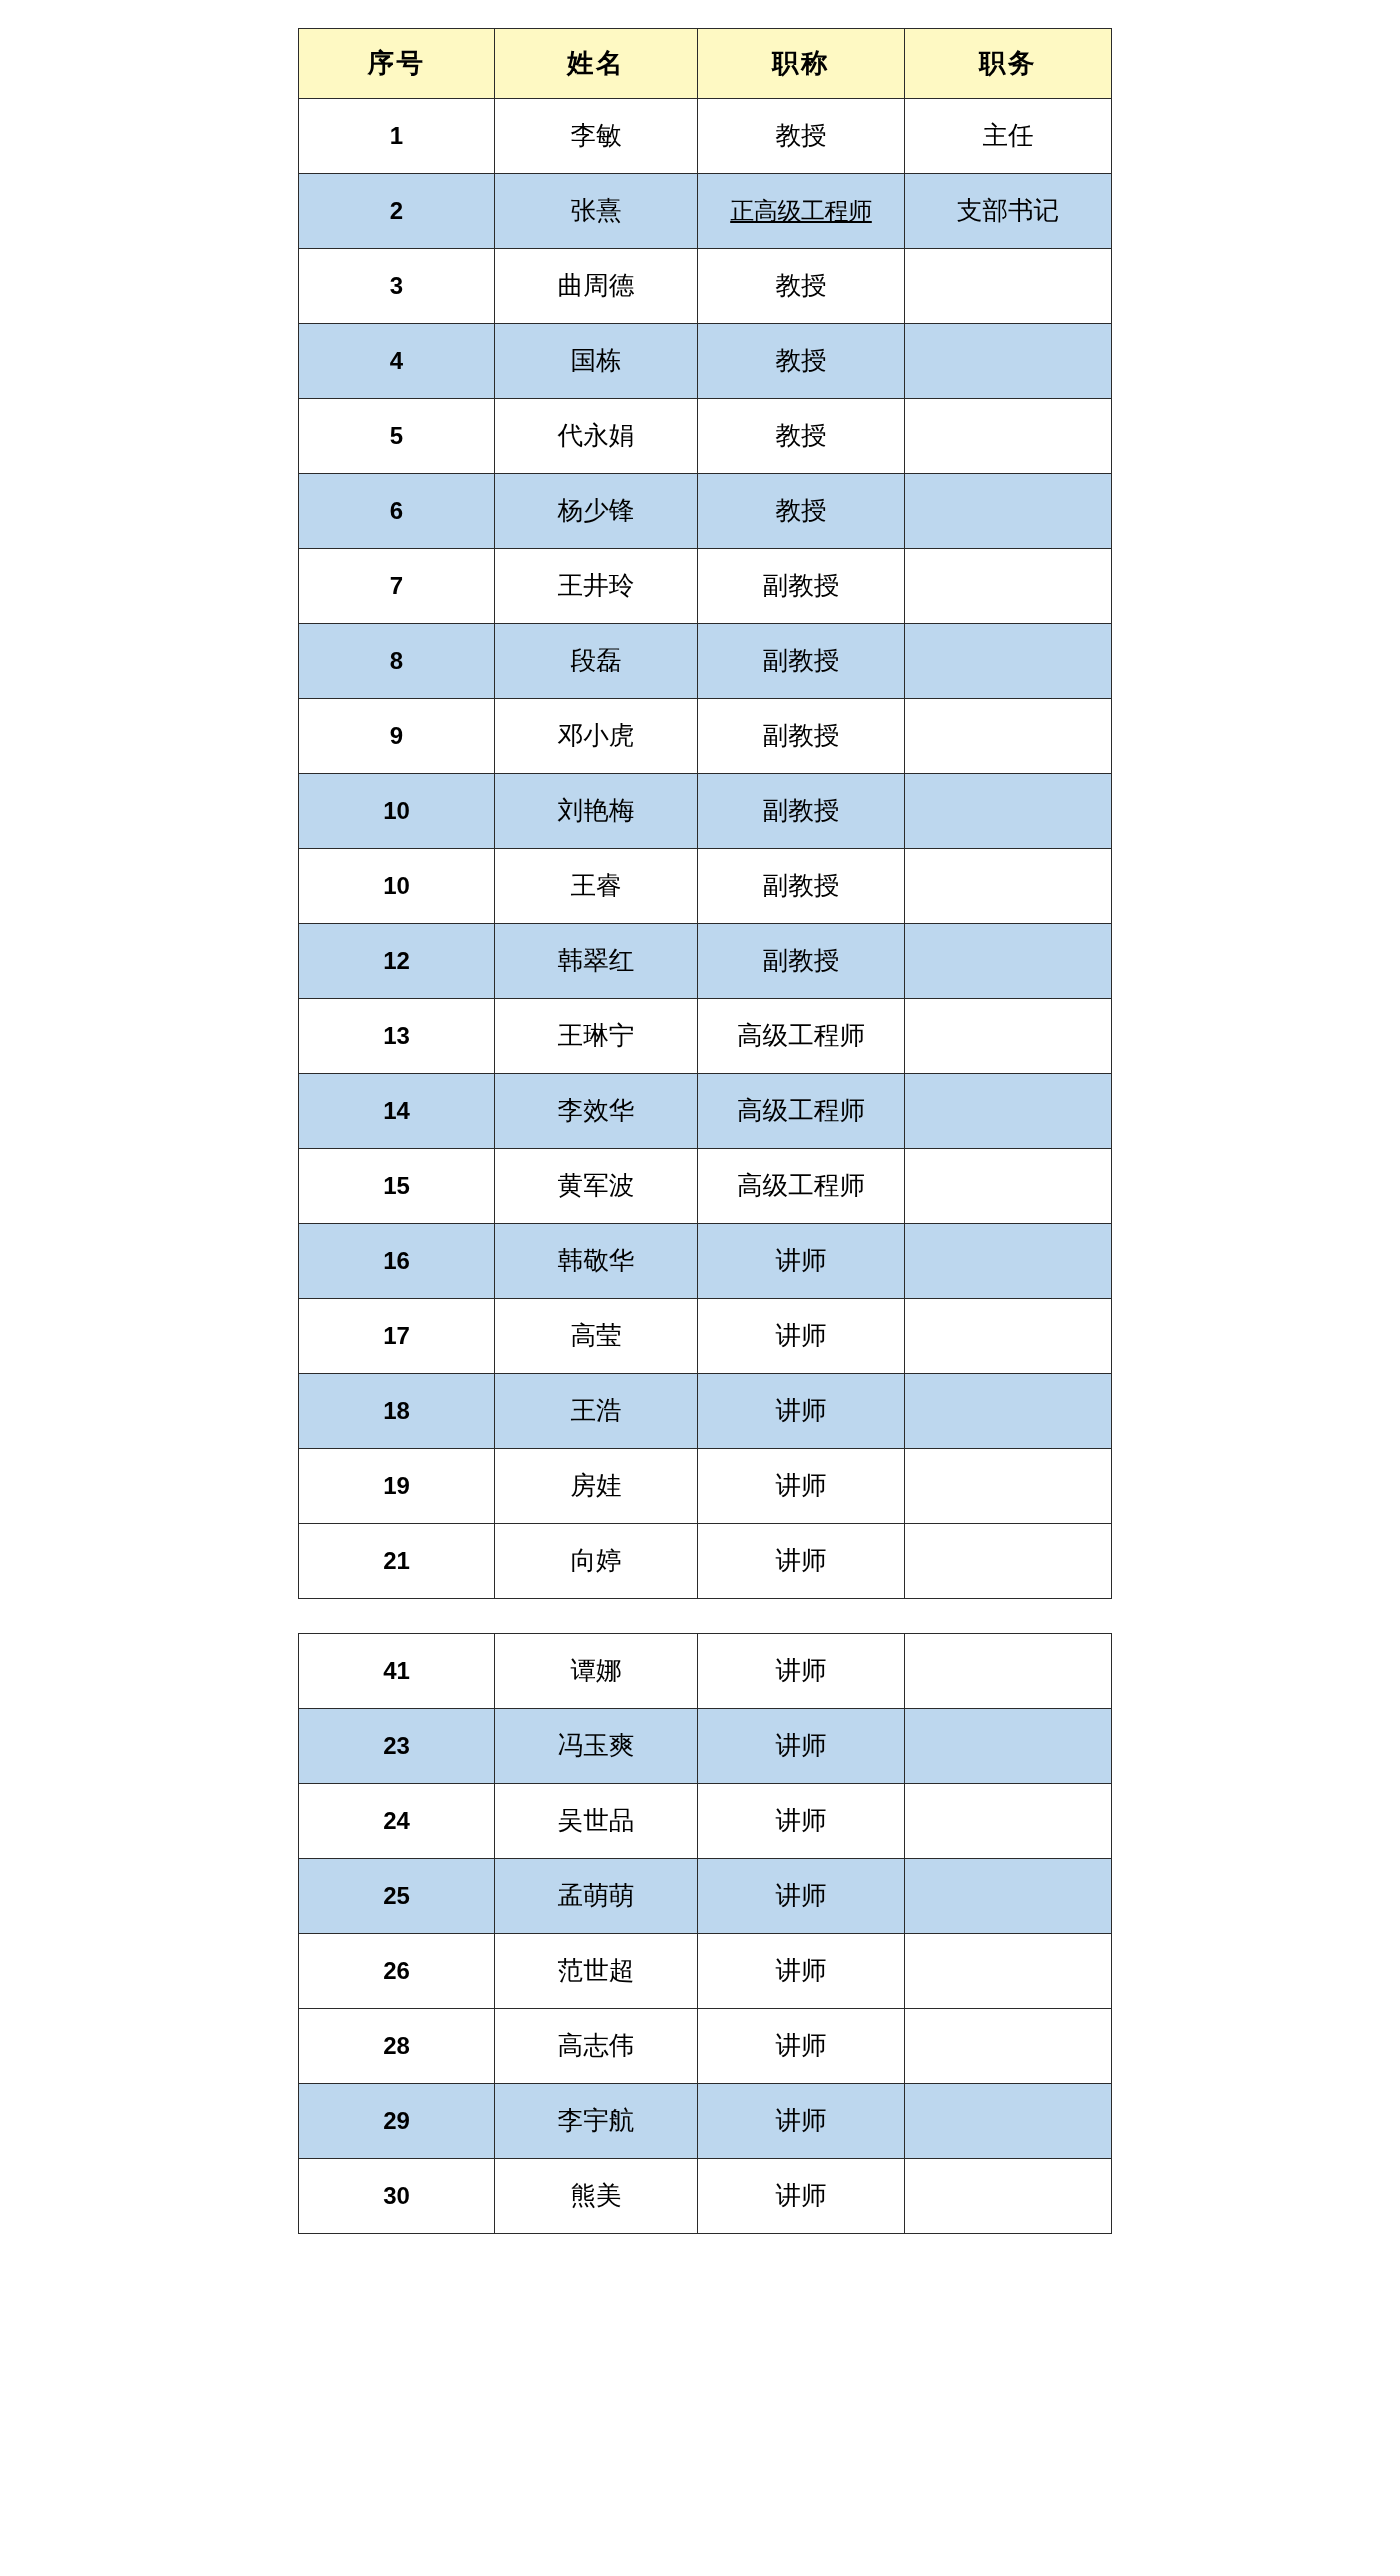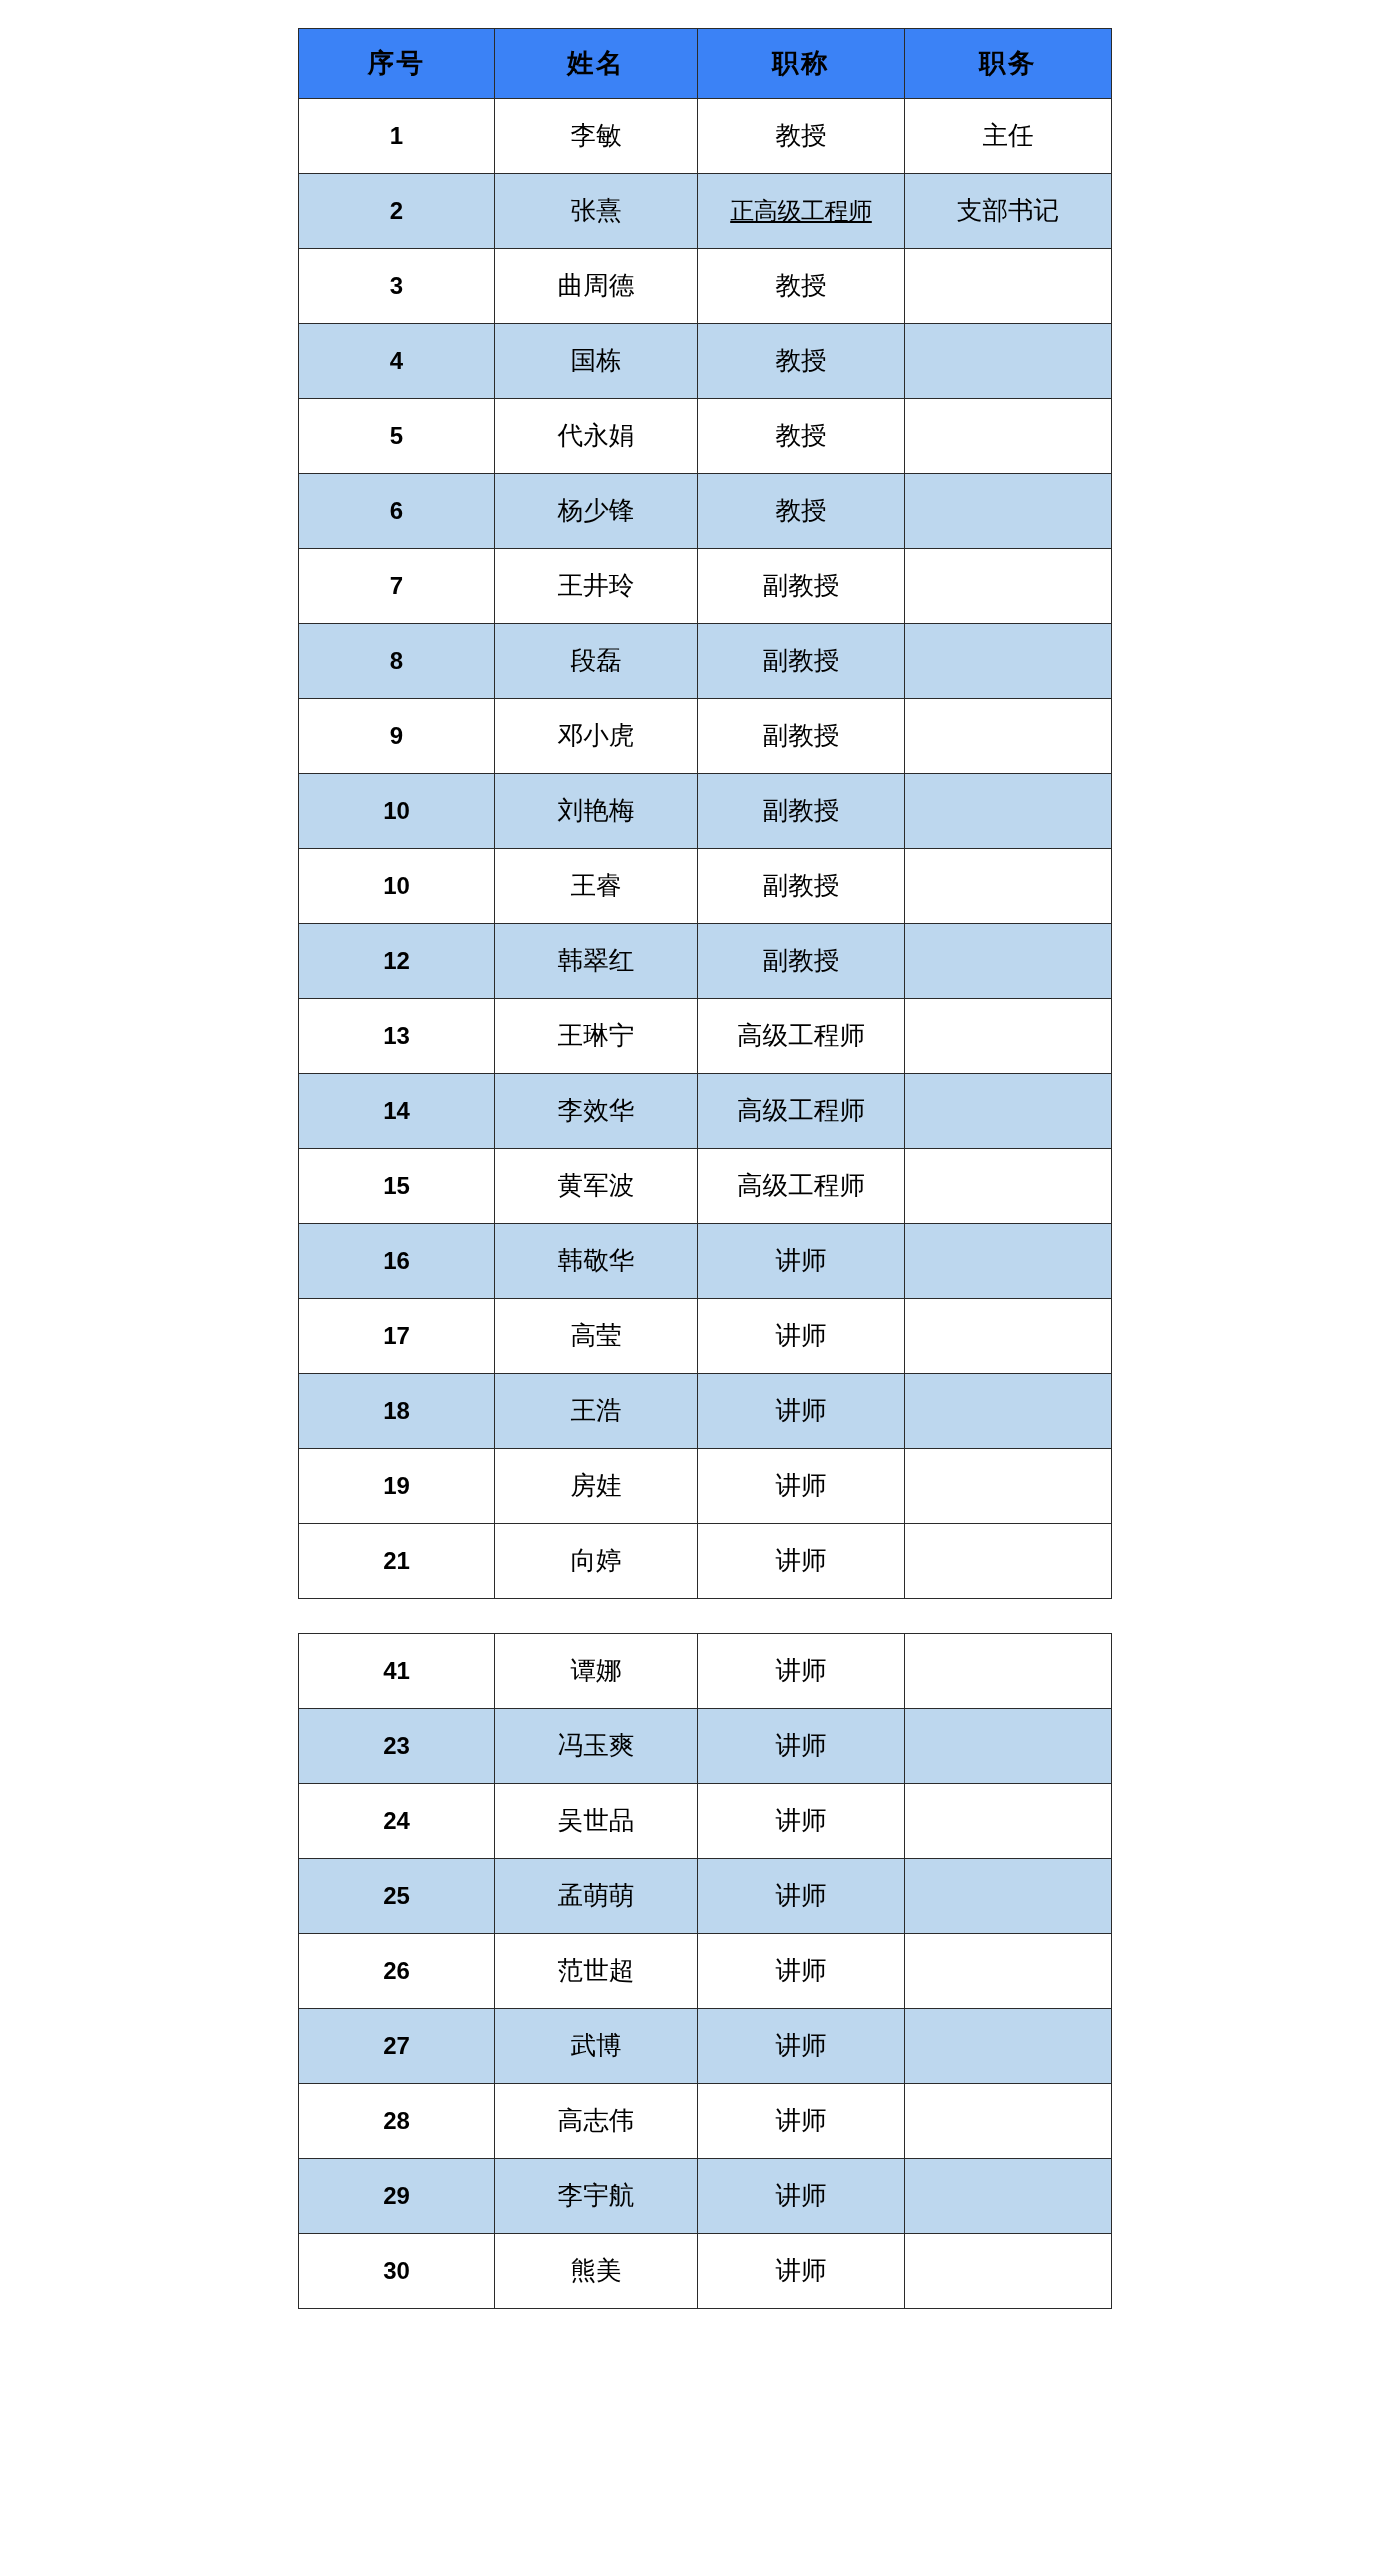--- a/index.html
+++ b/index.html
@@ -48,21 +48,21 @@
     text-align: center;
     vertical-align: middle;
     font-size: 25px;
     font-weight: normal;
     line-height: 1.1;
     white-space: nowrap;
     overflow: hidden;
   }
 
   .table-block th {
-    background: #3b82f6;
+    background: #fef9c3;
     font-weight: bold;
     letter-spacing: 2.6px;
     font-size: 26.5px;
     height: 69px;
   }
 
   tr.shaded td {
     background: #bdd7ee;
   }
 
@@ -265,26 +265,20 @@
             <td class="cell-name">孟萌萌</td>
             <td class="cell-title">讲师</td>
             <td class="cell-duty empty"></td>
           </tr>
           <tr class="plain">
             <td class="cell-index">26</td>
             <td class="cell-name">范世超</td>
             <td class="cell-title">讲师</td>
             <td class="cell-duty empty"></td>
           </tr>
-          <tr class="shaded">
-            <td class="cell-index">27</td>
-            <td class="cell-name">武博</td>
-            <td class="cell-title">讲师</td>
-            <td class="cell-duty empty"></td>
-          </tr>
           <tr class="plain">
             <td class="cell-index">28</td>
             <td class="cell-name">高志伟</td>
             <td class="cell-title">讲师</td>
             <td class="cell-duty empty"></td>
           </tr>
           <tr class="shaded">
             <td class="cell-index">29</td>
             <td class="cell-name">李宇航</td>
             <td class="cell-title">讲师</td>

